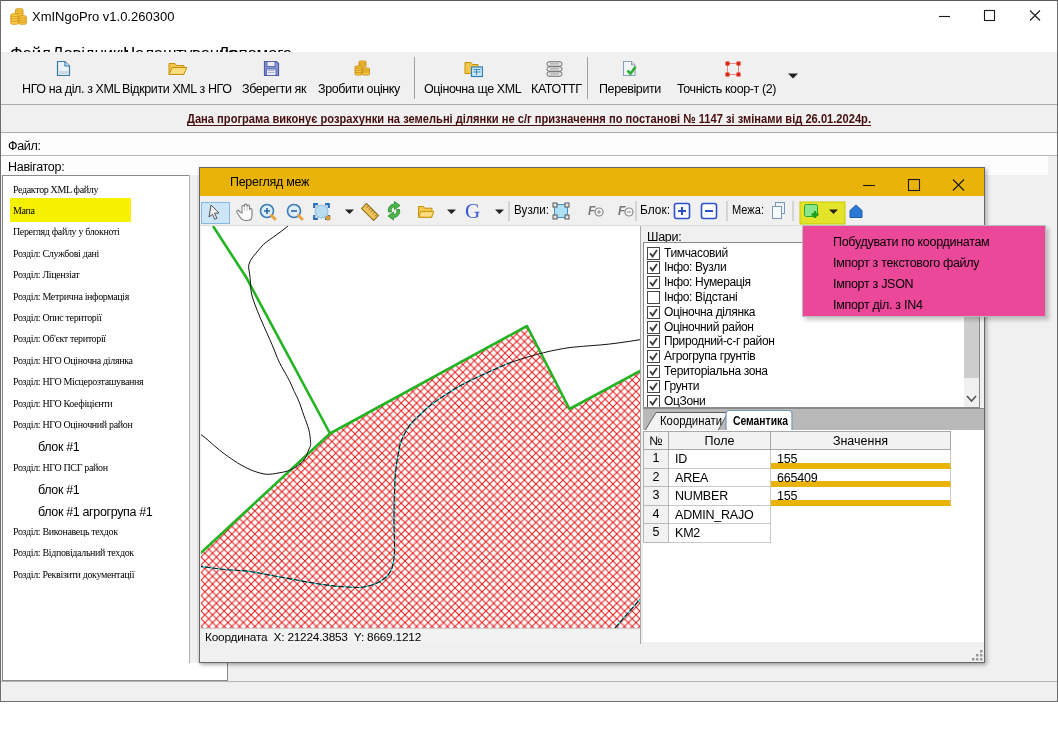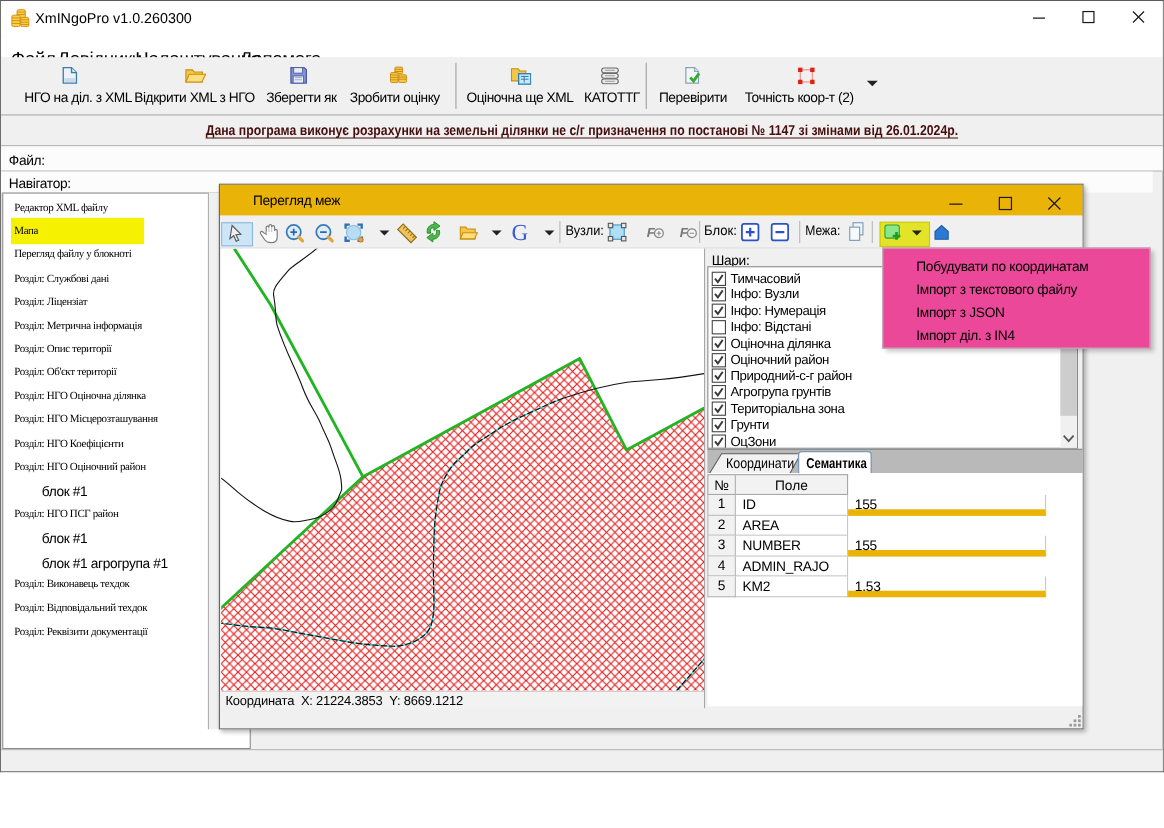--- a/index.html
+++ b/index.html
@@ -424,42 +424,43 @@
 <div id="tabbar"></div>
 <svg class="abs" style="left:643px;top:409px" width="341" height="22" viewBox="0 0 341 22">
   <path d="M2 21.5 L13 3.5 H85 L75 21.5 Z" fill="#f2f2f2" stroke="#5f5f5f" stroke-width="1"></path>
   <path d="M83 21.5 L83 4.5 Q83 1.5 86 1.5 L146 1.5 Q149 1.5 149 4.5 L149 21.5" fill="#fff" stroke="#7a99b8" stroke-width="1.2"></path>
   <text x="17" y="16" font-size="13" textLength="62" lengthAdjust="spacingAndGlyphs">Координати</text>
   <text x="90" y="16" font-size="13" font-weight="bold" textLength="55" lengthAdjust="spacingAndGlyphs">Семантика</text>
 </svg>
 <div id="tablepanel">
   <div class="abs" style="left:0px;top:1px;width:26px;height:19px;background:#f2f2f2;border:1px solid #a8a8a8;text-align:center;padding-top:2px;font-size:12.5px">№</div>
   <div class="abs" style="left:26px;top:1px;width:102px;height:19px;background:#f2f2f2;border:1px solid #a8a8a8;border-left:none;text-align:center;padding-top:2px;font-size:12.5px">Поле</div>
+  <div class="abs" style="left:128px;top:1px;width:180px;height:19px;background:#f2f2f2;border:1px solid #a8a8a8;border-left:none;text-align:center;padding-top:2px;font-size:12.5px">Значення</div>
   <div class="tr" style="top:20px">
       <span class="tn">1</span>
       <span class="tf">ID</span>
       <span class="tv">155</span>
     </div>
   <div class="tr" style="top:38.6px">
       <span class="tn">2</span>
       <span class="tf">AREA</span>
+      <span class="tv">665409</span>
     </div>
   <div class="tr" style="top:57.2px">
       <span class="tn">3</span>
       <span class="tf">NUMBER</span>
       <span class="tv">155</span>
     </div>
   <div class="tr" style="top:75.8px">
       <span class="tn">4</span>
       <span class="tf">ADMIN_RAJO</span>
     </div>
   <div class="tr" style="top:94.4px">
       <span class="tn">5</span>
       <span class="tf">KM2</span>
-      <span class="tv">1.53</span>
     </div>
 </div>
 <div id="cbottom"></div>
 <svg class="abs" style="left:972px;top:650px" width="12" height="12" viewBox="0 0 12 12">
   <g fill="#9a9a9a">
     <rect x="8" y="0" width="2.5" height="2.5"></rect>
     <rect x="8" y="4" width="2.5" height="2.5"></rect>
       <rect x="4" y="4" width="2.5" height="2.5"></rect>
     <rect x="8" y="8" width="2.5" height="2.5"></rect>
       <rect x="4" y="8" width="2.5" height="2.5"></rect>

